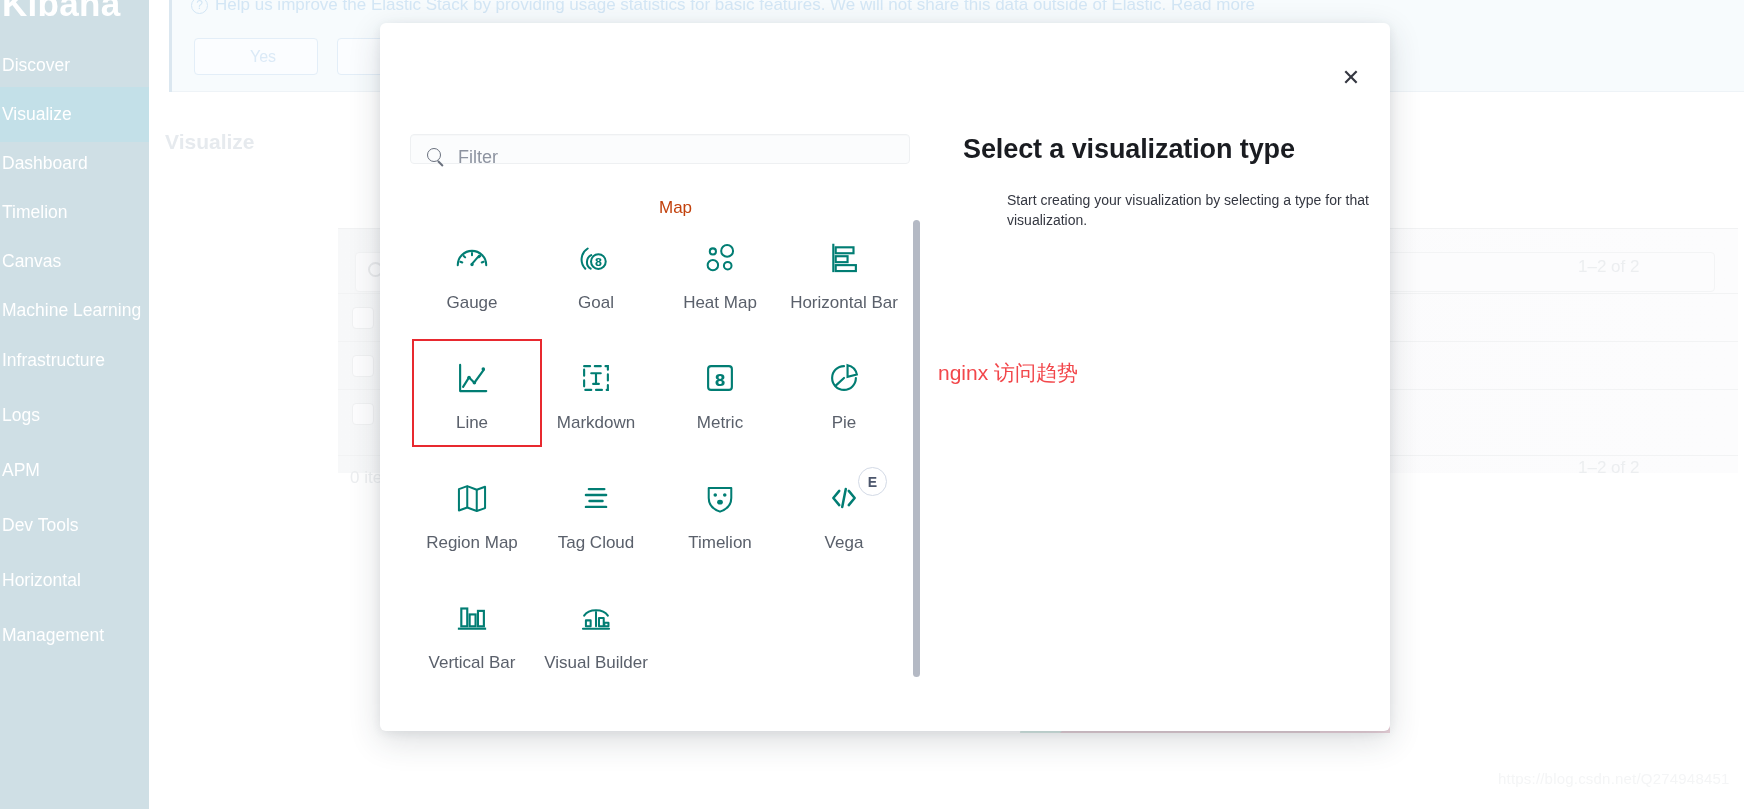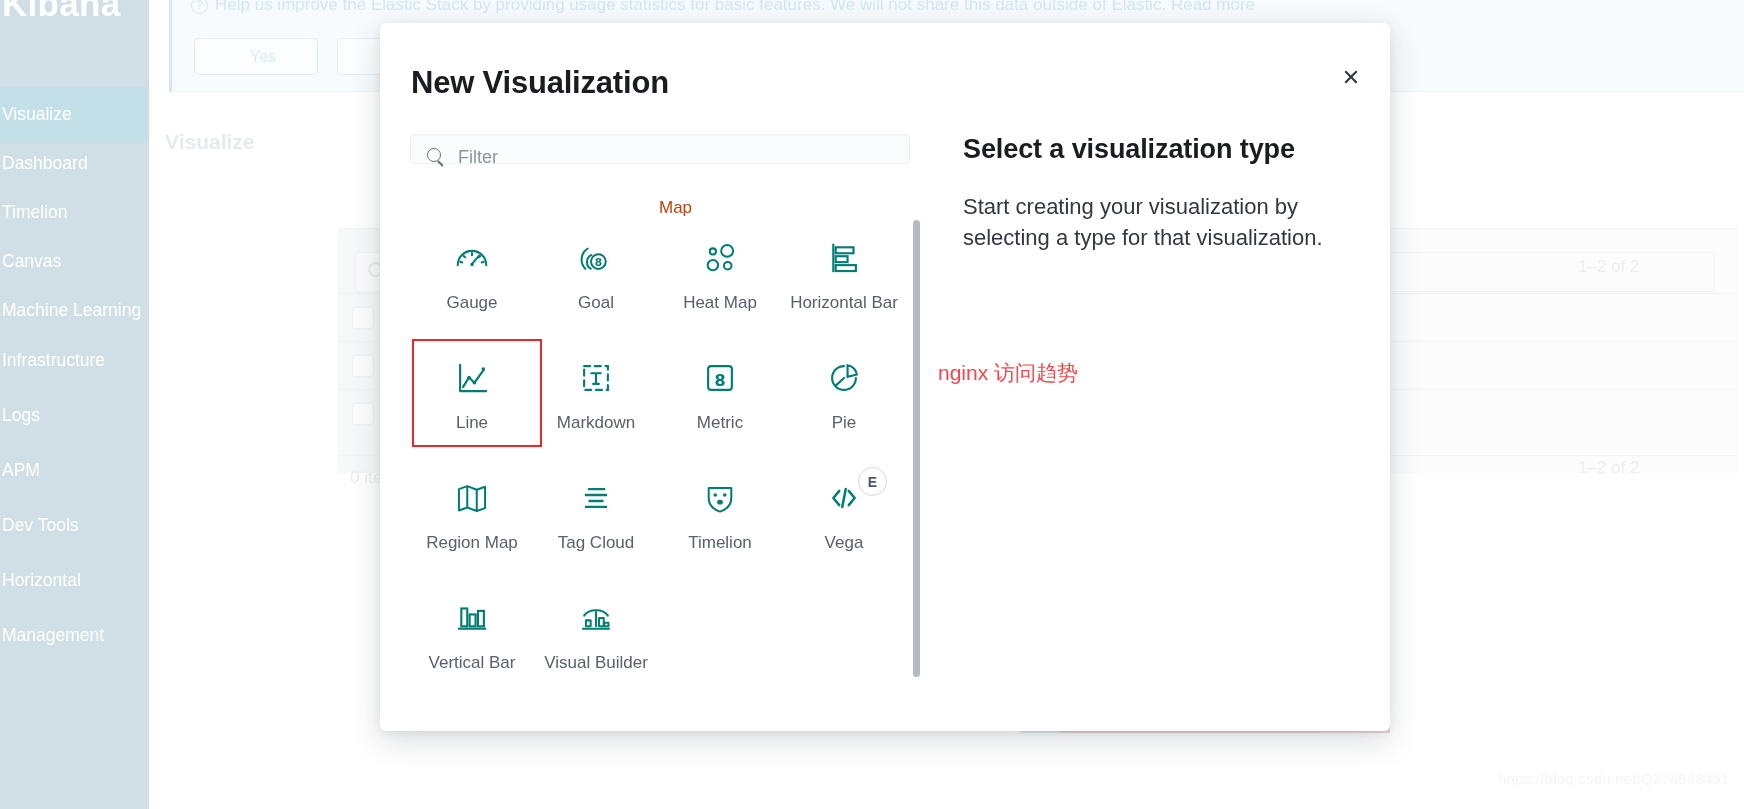--- a/index.html
+++ b/index.html
@@ -188,22 +188,23 @@
 
   .panel-scrollbar {
     position: absolute; left: 533px; top: 197px; width: 7px; height: 457px;
     background: #b4b9c4; border-radius: 4px;
   }
 
   
   .right-pane { position: absolute; left: 583px; top: 111px; width: 400px; }
   .rp-title { font-size: 27px; font-weight: 700; color: #1a1c21; letter-spacing: -.1px; }
   .rp-body {
-    margin-top: 26px; font-size: 22px; line-height: 1.42; color: #343741;
+    margin-top: 26px; font-size: 14px; line-height: 1.42; color: #343741;
     width: 368px;
+    margin-left: 44px;
   }
   .annotation {
     position: absolute; left: 938px; top: 359px; font-size: 21px;
     color: #f2474b; white-space: nowrap; font-weight: 500;
   }
 </style>
 </head>
 <body>
 
 <div id="root">
@@ -240,38 +241,38 @@
       <span class="bg-count">0 ite</span>
     </div>
     <div class="bg-pager top">1–2 of 2</div>
     <div class="bg-pager bot">1–2 of 2</div>
 
     <div class="deco-teal"></div>
     <div class="deco-pink"></div>
 
     <div class="sidebar">
       <div class="sidebar-logo">Kibana</div>
+      <div class="sb-item" style="top:38px">Discover</div>
       <div class="sb-item active" style="top:87px">Visualize</div>
       <div class="sb-item" style="top:136px">Dashboard</div>
       <div class="sb-item" style="top:185px">Timelion</div>
       <div class="sb-item" style="top:283px">Machine Learning</div>
       <div class="sb-item" style="top:234px">Canvas</div>
       <div class="sb-item" style="top:333px">Infrastructure</div>
       <div class="sb-item" style="top:388px">Logs</div>
       <div class="sb-item" style="top:443px">APM</div>
       <div class="sb-item" style="top:498px">Dev Tools</div>
       <div class="sb-item" style="top:553px">Horizontal</div>
       <div class="sb-item" style="top:608px">Management</div>
     </div>
 
     <div class="watermark">https://blog.csdn.net/Q274948451</div>
   </div>
 
   <div class="modal">
-    <div class="modal-title">New Visualization</div>
     <div class="modal-close">✕</div>
 
     <div class="filter-wrap">
       <span class="filter-icon">
         <span class="c"></span>
           <span class="h"></span>
       </span>
       <input class="filter-input" type="text" value="" placeholder="Filter" style="">
     </div>
 

